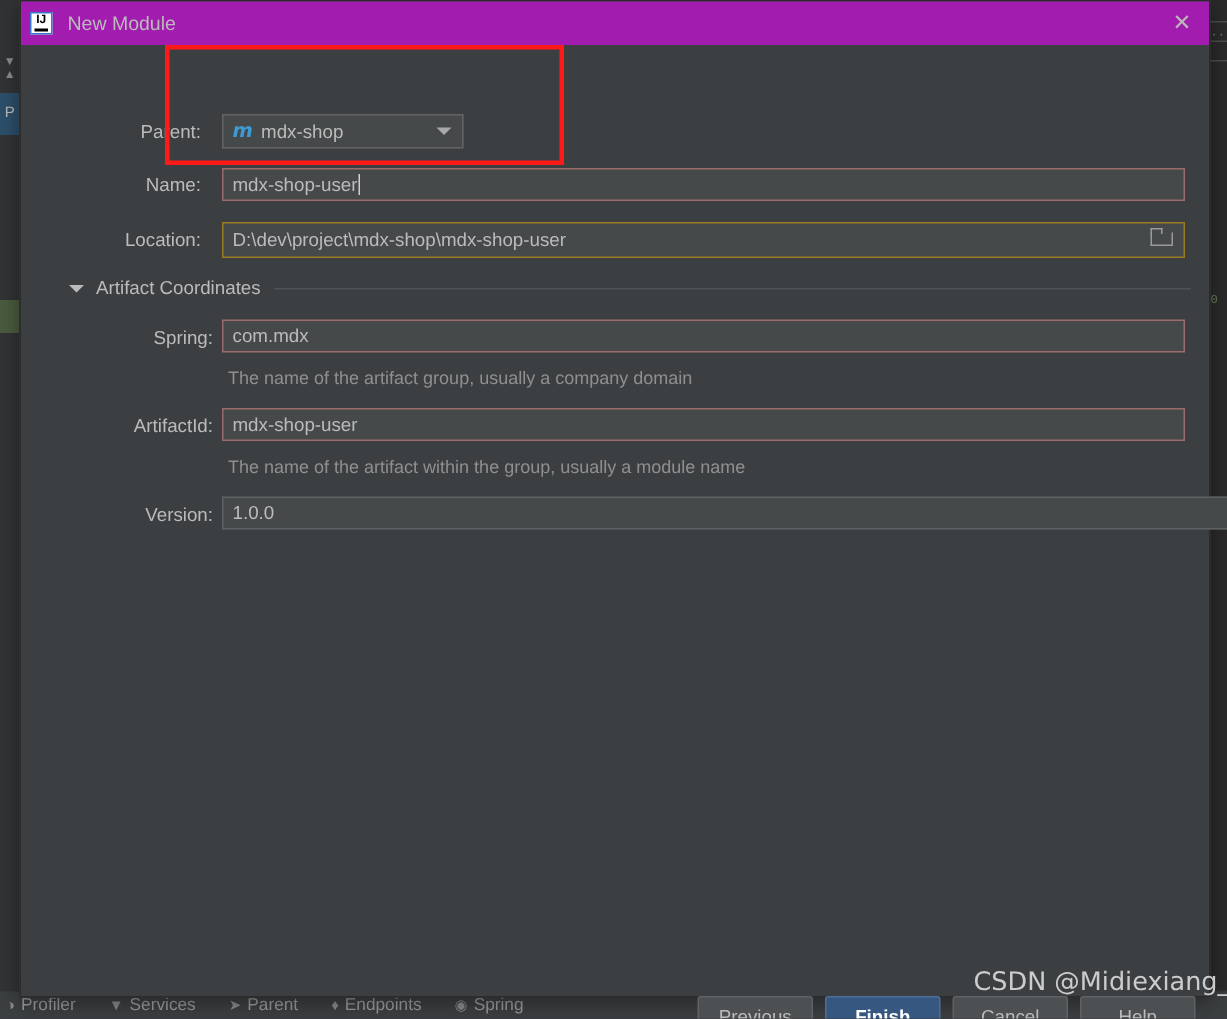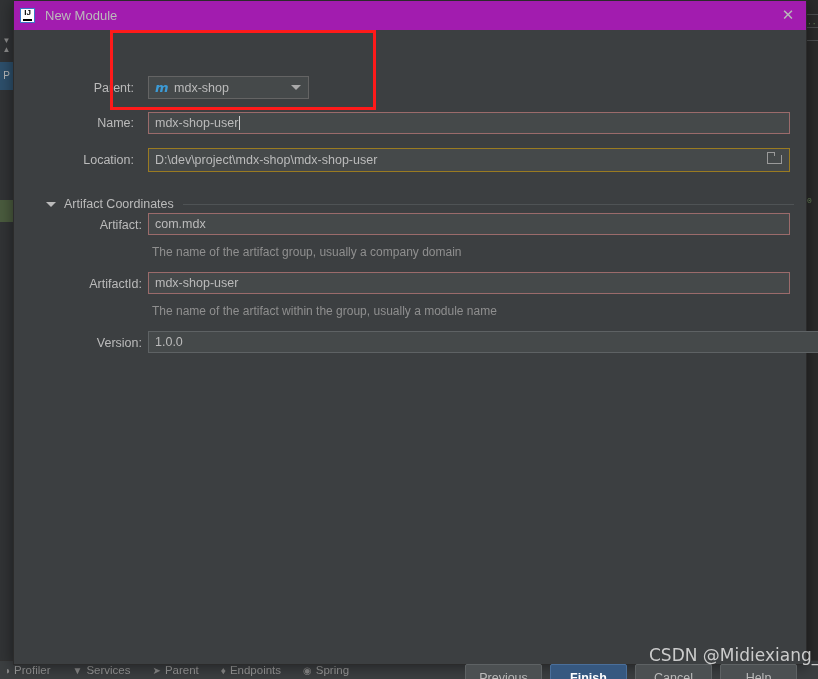--- a/index.html
+++ b/index.html
@@ -264,21 +264,20 @@
     left: 0; top: 0px; width: 6px; height: 3px;
     border-bottom: none !important;
   }
 
   .section-header {
     position: absolute;
     left: 32px; top: 155px;
     display: flex;
     align-items: center;
     width: 748px;
-    margin-top: 12px;
   }
   .section-tri {
     width: 0; height: 0;
     border-left: 5px solid transparent;
     border-right: 5px solid transparent;
     border-top: 5px solid #bbbbbb;
     margin-right: 8px;
   }
   .section-title {
     color: #bbbbbb;
@@ -431,21 +430,21 @@
       </span>
     </div>
 
     <div class="section-header">
       <span class="section-tri"></span>
       <span class="section-title">Artifact Coordinates</span>
       <span class="section-line"></span>
     </div>
 
     <div class="row" style="left:0px; top:184px; width:128px; justify-content:flex-end;">
-      <span class="lbl">Artifact:</span>
+      <span class="lbl">Spring:</span>
     </div>
     <div class="field maroon" style="position:absolute; left:134px; top:183px; width:642px;">
       <span>com.mdx</span>
     </div>
     <div class="hint" style="left:138px; top:215px;">The name of the artifact group, usually a company domain</div>
 
     <div class="row" style="left:0px; top:243px; width:128px; justify-content:flex-end;">
       <span class="lbl">ArtifactId:</span>
     </div>
     <div class="field maroon" style="position:absolute; left:134px; top:242px; width:642px;">

